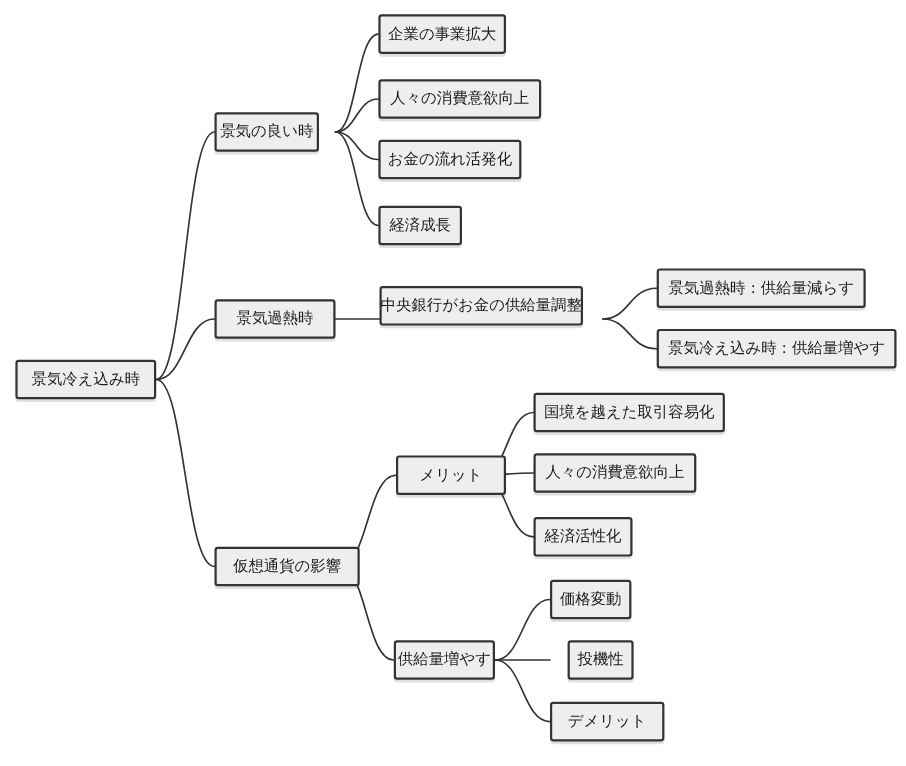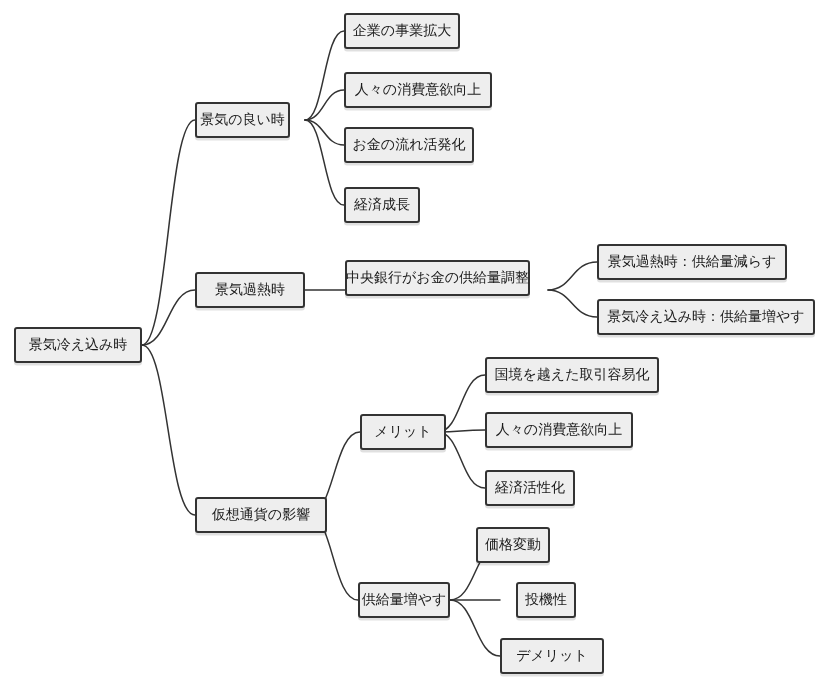--- a/index.html
+++ b/index.html
@@ -83,22 +83,22 @@
   <div class="node" style="left:344px; top:127px; width:130px">お金の流れ活発化</div>
   <div class="node" style="left:344px; top:72px;  width:148px">人々の消費意欲向上</div>
   <div class="node" style="left:344px; top:187px; width:76px">経済成長</div>
 
   <div class="node" style="left:195px; top:272px; width:110px">景気過熱時</div>
   <div class="node" style="left:345px; top:260px; width:185px">中央銀行がお金の供給量調整</div>
   <div class="node" style="left:597px; top:244px; width:190px">景気過熱時：供給量減らす</div>
   <div class="node" style="left:597px; top:299px; width:218px">景気冷え込み時：供給量増やす</div>
 
   <div class="node" style="left:195px; top:497px; width:132px">仮想通貨の影響</div>
-  <div class="node" style="left:360px; top:414px; width:86px">メリット</div>
+  <div class="node" style="left:360px; top:414px; width:100px">メリット</div>
   <div class="node" style="left:485px; top:357px; width:174px">国境を越えた取引容易化</div>
   <div class="node" style="left:485px; top:412px; width:148px">人々の消費意欲向上</div>
   <div class="node" style="left:485px; top:470px; width:90px">経済活性化</div>
   <div class="node" style="left:358px; top:582px; width:92px">供給量増やす</div>
-  <div class="node" style="left:476px; top:527px; width:74px">価格変動</div>
+  <div class="node" style="left:500px; top:527px; width:74px">価格変動</div>
   <div class="node" style="left:516px; top:582px; width:60px">投機性</div>
   <div class="node" style="left:500px; top:638px; width:104px">デメリット</div>
 
 </div>
 
 </body></html>

